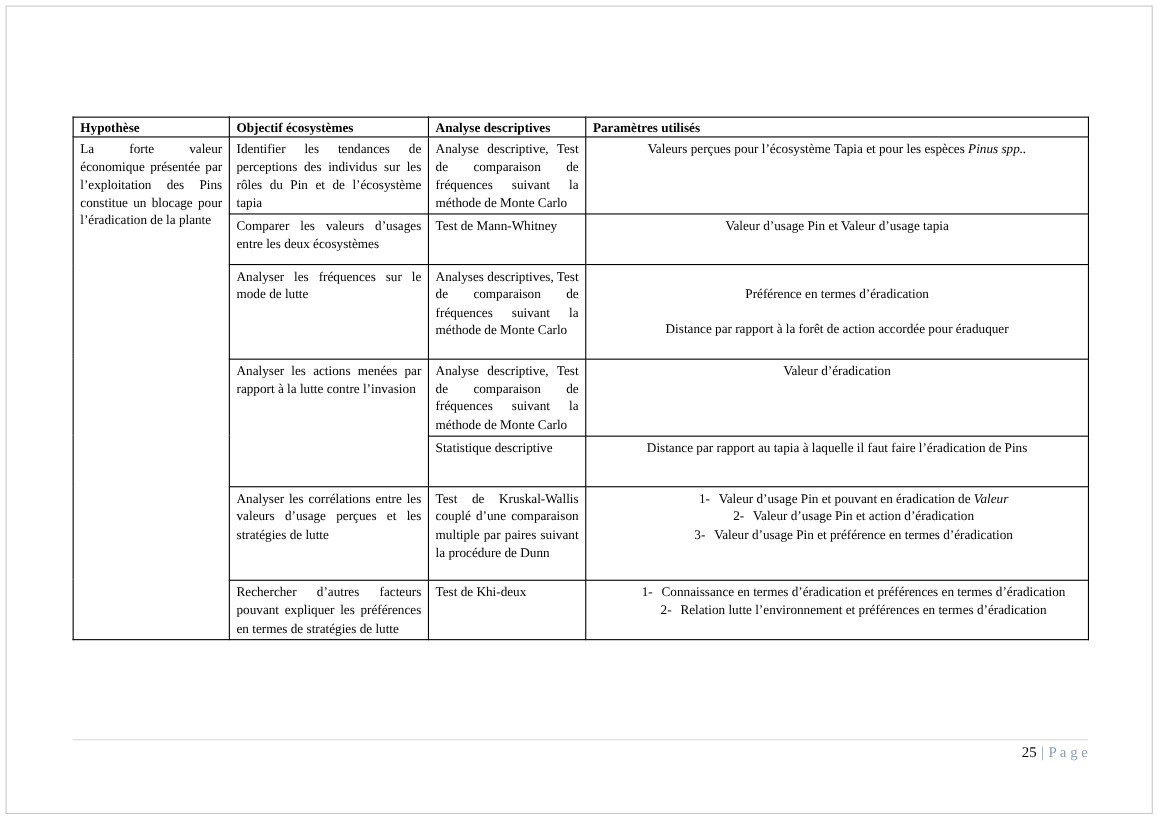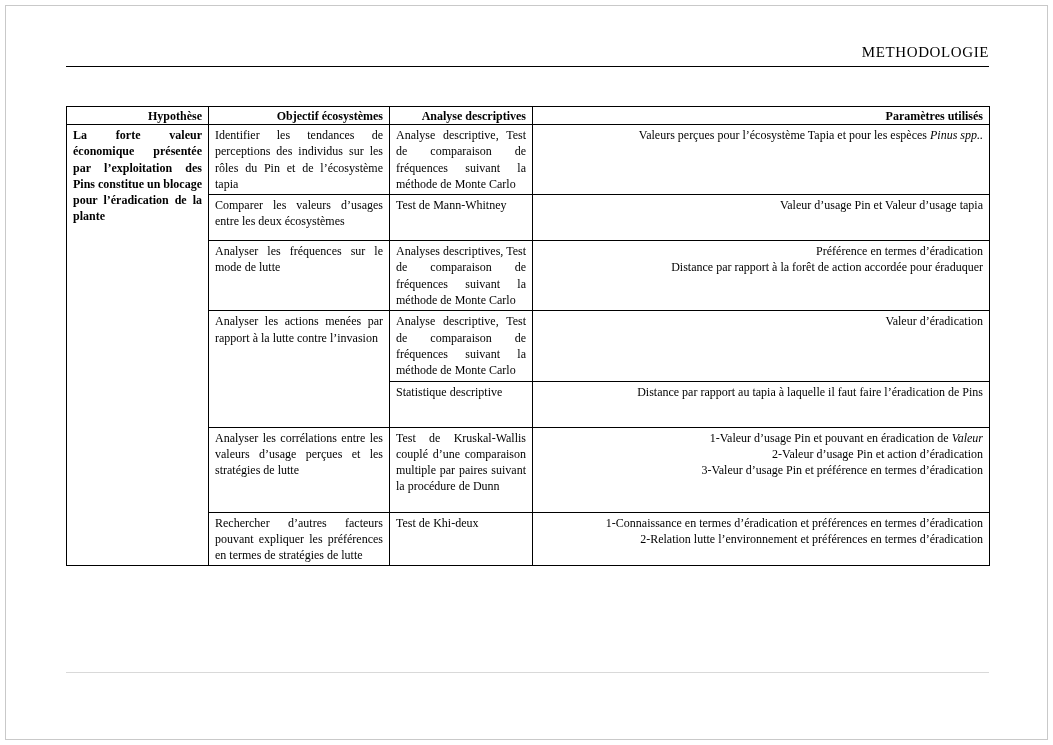--- a/index.html
+++ b/index.html
@@ -35,35 +35,35 @@
   }
   table.method td, table.method th {
     border: 1px solid #000;
     vertical-align: top;
     font-size: 12px;
     line-height: 16.3px;
     padding: 2px 6px;
     overflow: hidden;
   }
   table.method th {
-    text-align: right;
+    text-align: left;
     font-weight: bold;
     line-height: 14px;
     padding: 2px 6px 1px 6px;
   }
   td.hyp {
-    font-weight: bold;
+    font-weight: normal;
     font-size: 13px;
     line-height: 18.4px;
     text-align: justify;
     padding: 75px 8px 4px 7px;
   }
   td.obj, td.ana { text-align: justify; }
-  td.par { text-align: right; }
-  .par-line { margin: 0; }
+  td.par { text-align: center; }
+  .par-line { margin: 16px; }
   .li { margin: 0; }
   .li .num { display: inline-block; margin-left: 22px; width: 26px; }
   .italic { font-style: italic; }
   .footer-rule {
     position: absolute;
     left: 60px; top: 666px;
     width: 923px;
     border-top: 1px solid #d9d9d9;
   }
   .doc-footer {
@@ -74,21 +74,20 @@
     font-size: 13.5px;
   }
   .doc-footer .sep { margin: 0 4px; }
   .footer-muted { color: #8a9cc0; }
 </style>
 </head>
 <body>
 
 <div class="page">
 
-  <div class="doc-header">METHODOLOGIE</div>
 
   <table class="method">
     <colgroup>
       <col style="width:142px">
       <col style="width:181px">
       <col style="width:143px">
       <col style="width:457px">
     </colgroup>
     <tbody>
         <tr style="height:18px">
@@ -146,14 +145,17 @@
       <td class="ana">Test de Khi-deux</td>
       <td class="par">
         <div class="li"><span class="num">1-</span><span>Connaissance en termes d’éradication et préférences en termes d’éradication</span></div>
         <div class="li"><span class="num">2-</span><span>Relation lutte l’environnement et préférences en termes d’éradication</span></div>
       </td>
     </tr>
   </tbody>
     </table>
 
   <div class="footer-rule"></div>
+  <div class="doc-footer">
+    <span>25</span><span class="sep footer-muted">|</span><span class="footer-muted">P a g e</span>
+  </div>
 
 </div>
 
 </body></html>

